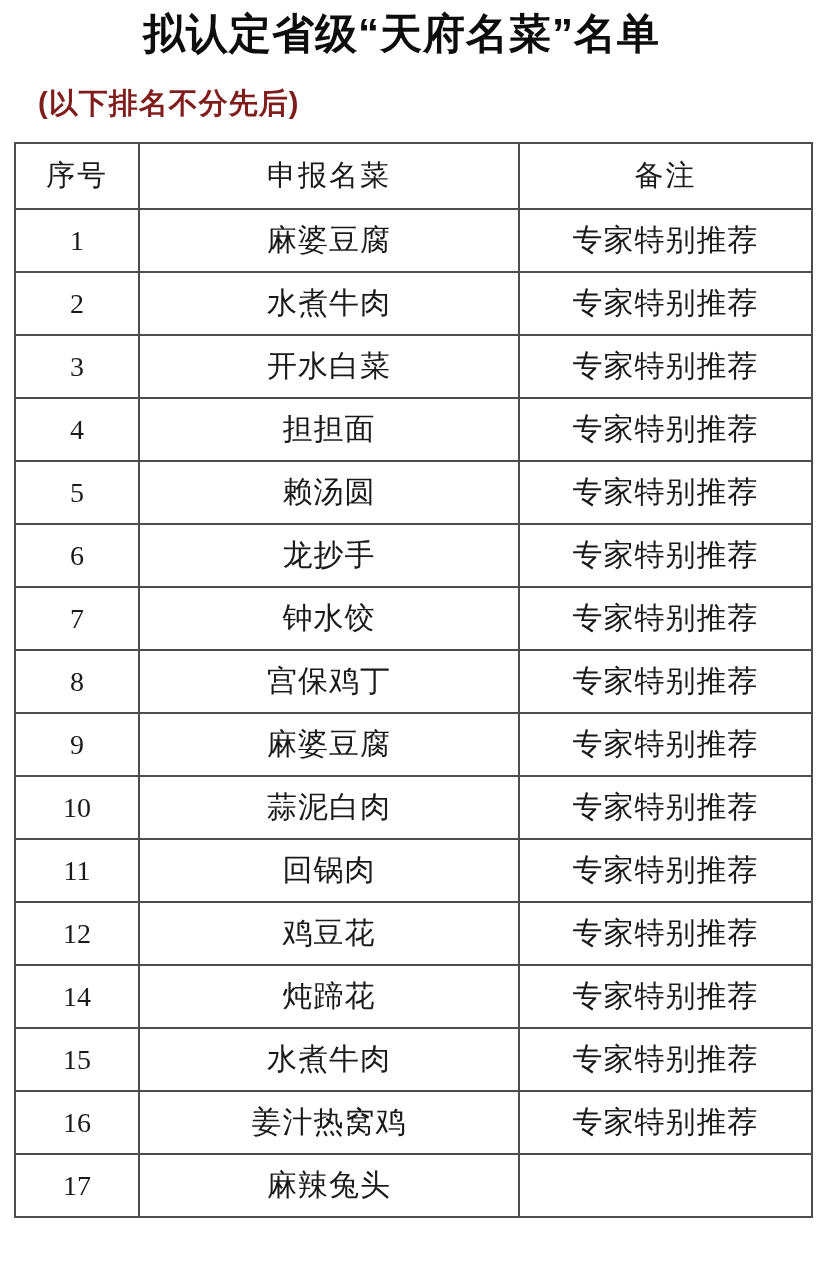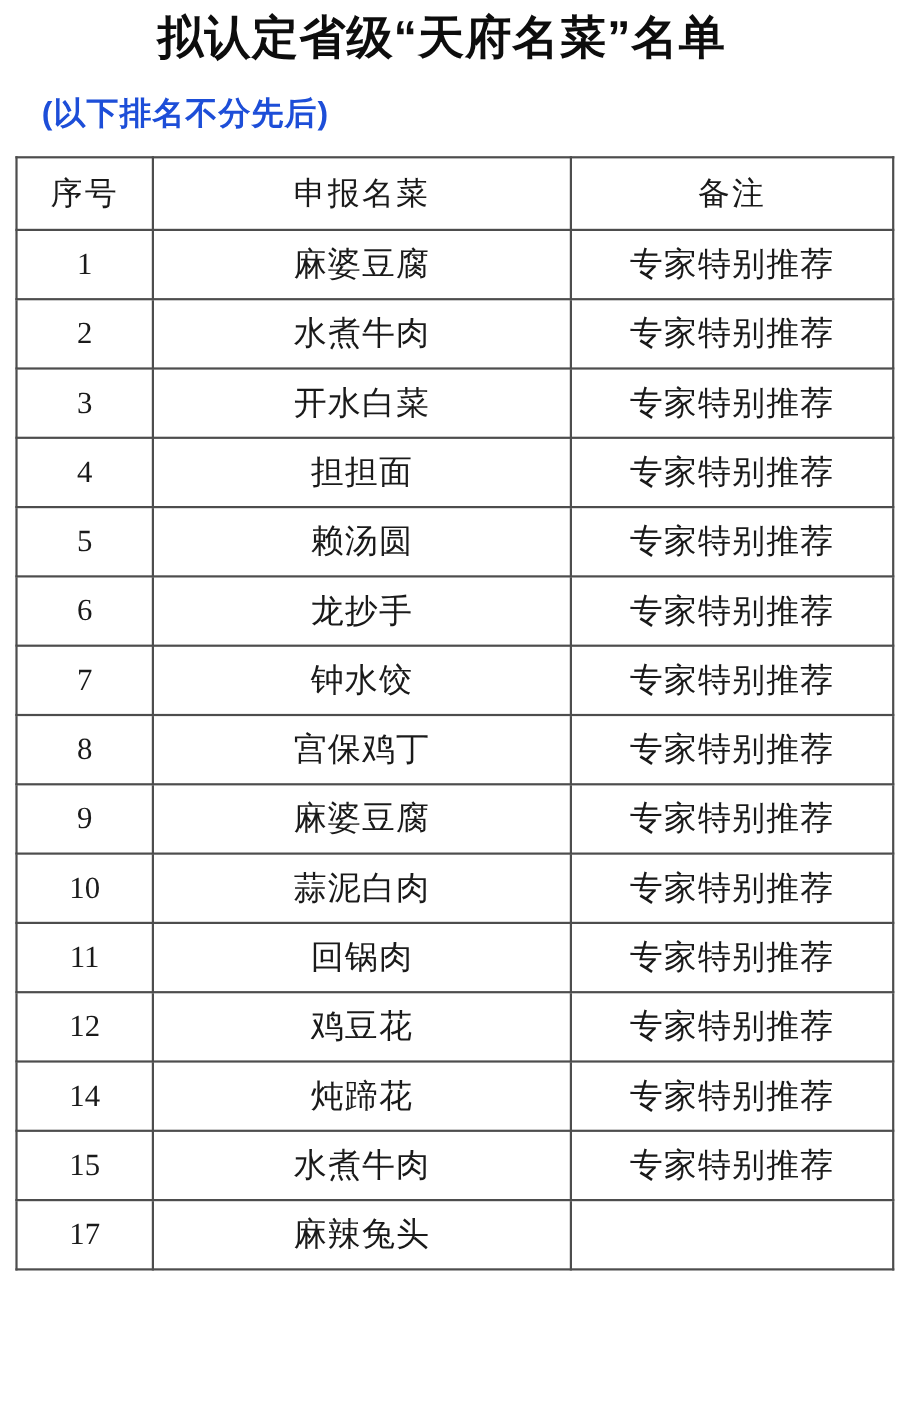--- a/index.html
+++ b/index.html
@@ -26,21 +26,21 @@
     font-size: 42px;
     line-height: 1.15;
     font-weight: bold;
     color: #0d0d0d;
     letter-spacing: 1px;
   }
   .subtitle {
     margin: 26px 0 0 38px;
     font-size: 29px;
     font-weight: bold;
-    color: #1d4ed8;
+    color: #7f1d1d;
     letter-spacing: 1px;
   }
   table.dish-table {
     position: absolute;
     left: 14px;
     top: 142px;
     width: 797px;
     border-collapse: collapse;
     table-layout: fixed;
   }
@@ -162,19 +162,24 @@
           <td class="cell-no">14</td>
           <td class="cell-dish">炖蹄花</td>
           <td class="cell-note">专家特别推荐</td>
         </tr>
         <tr>
           <td class="cell-no">15</td>
           <td class="cell-dish">水煮牛肉</td>
           <td class="cell-note">专家特别推荐</td>
         </tr>
         <tr>
+          <td class="cell-no">16</td>
+          <td class="cell-dish">姜汁热窝鸡</td>
+          <td class="cell-note">专家特别推荐</td>
+        </tr>
+        <tr>
           <td class="cell-no">17</td>
           <td class="cell-dish">麻辣兔头</td>
           <td class="cell-note"></td>
         </tr>
       </tbody>
   </table>
 </div>
 
 </body></html>

